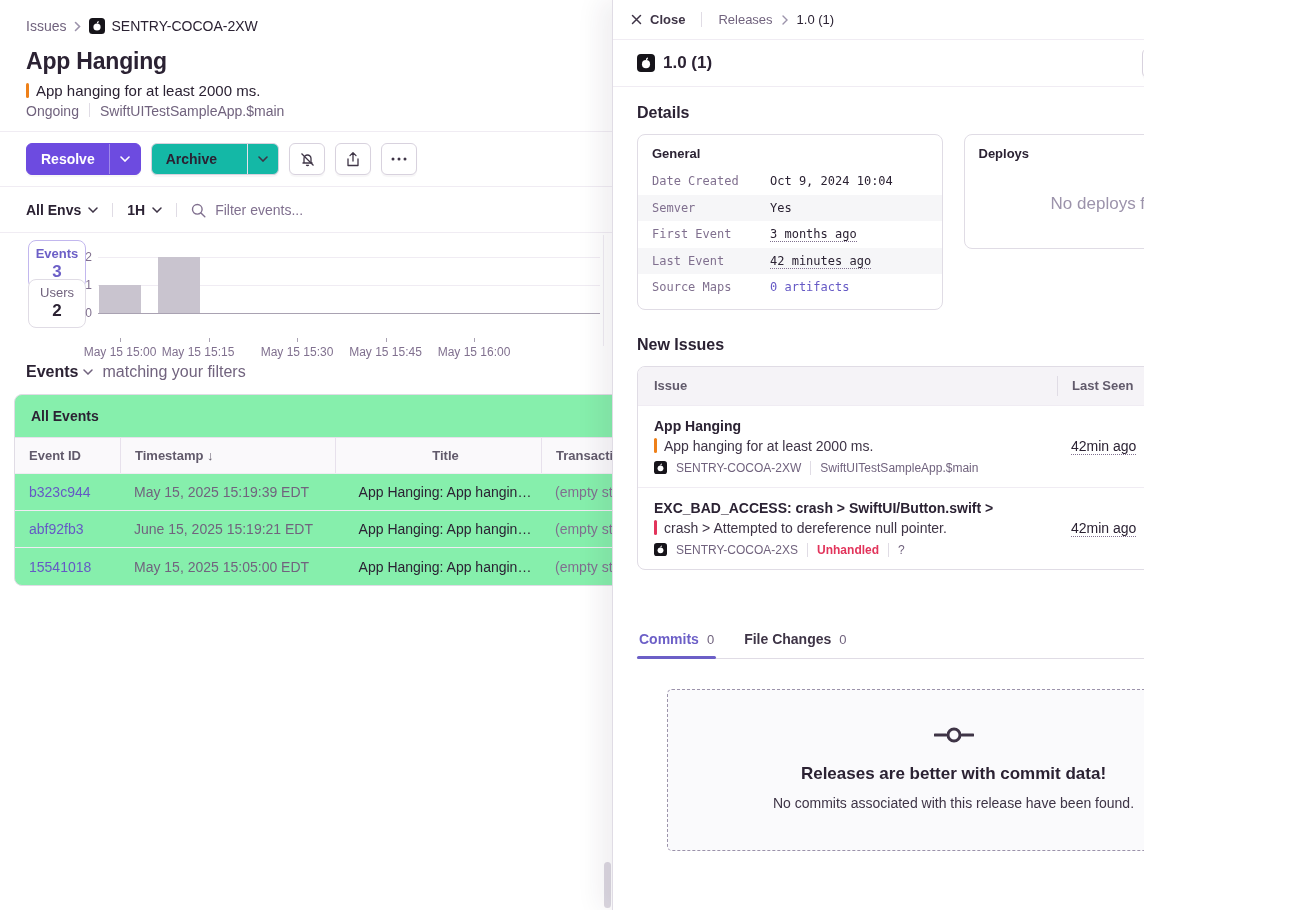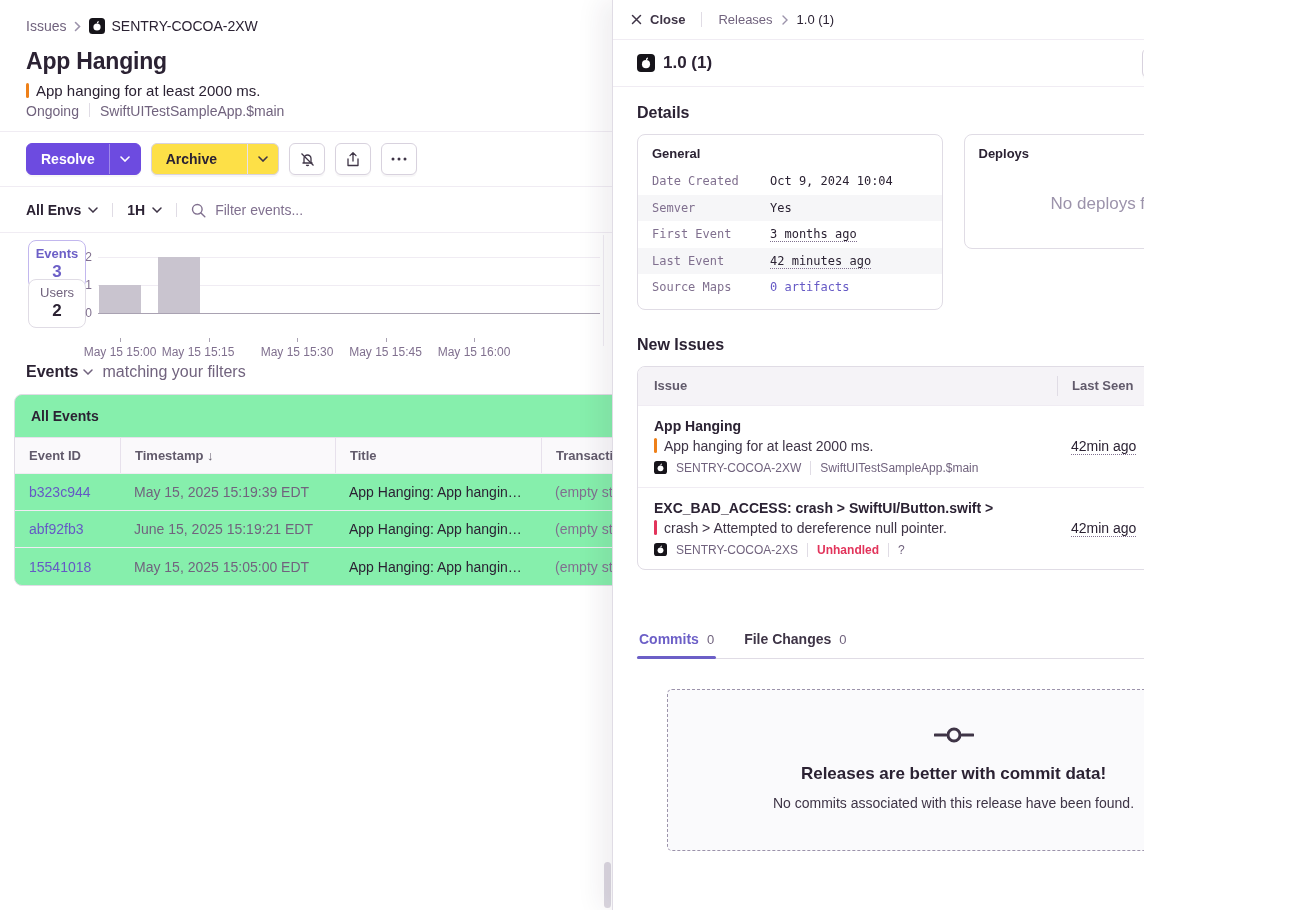--- a/index.html
+++ b/index.html
@@ -20,21 +20,21 @@
   .level-red { background:var(--level-red); }
   .status-row { display:flex; align-items:flex-start; gap:10px; margin-top:4px; font-size:14px; color:#71637E; }
   .vbar { width:1px; height:14px; background:#E0DCE5; }
   .hrule { border-bottom:1px solid #F0ECF3; }
 
   .actions-row { display:flex; align-items:center; gap:10px; padding:11px 26px; }
   .btn { display:inline-flex; align-items:center; height:32px; border-radius:6px; font-size:14px; font-weight:bold; cursor:pointer; box-shadow:0 2px 1px rgba(43,34,51,0.04); }
   .btn-primary { background:var(--accent); color:#fff; border:1px solid var(--accent); }
   .btn-primary .btn-main { padding:0 14px; }
   .btn-primary .btn-caret { padding:0 10px; border-left:1px solid rgba(255,255,255,0.35); height:100%; display:flex; align-items:center; }
-  .btn-default { background:#fde047; color:#2B2233; border:1px solid #D8D2DE;gap:16px; }
+  .btn-default { background:#14b8a6; color:#2B2233; border:1px solid #D8D2DE;gap:16px; }
   .btn-default .btn-main { padding:0 14px; }
   .btn-default .btn-caret { padding:0 10px; border-left:1px solid #E7E1EC; height:100%; display:flex; align-items:center; }
   .icon-btn { width:36px; height:32px; display:inline-flex; align-items:center; justify-content:center; background:#fff; border:1px solid #D8D2DE; border-radius:6px; cursor:pointer; box-shadow:0 2px 1px rgba(43,34,51,0.04); }
 
   .filter-row { display:flex; align-items:center; padding:0 26px; height:45px; gap:14px; }
   .filter-trigger { display:flex; align-items:center; gap:7px; font-size:14px; font-weight:bold; color:#2B2233; cursor:pointer; }
   .search-box { display:flex; align-items:flex-end; gap:9px; flex:1; }
   .search-box input { border:none; outline:none; flex:1; font-size:14px; font-family:"Liberation Sans",sans-serif; color:#2B2233; background:transparent; }
   .search-box input::placeholder { color:#80708F; }
 
@@ -55,21 +55,21 @@
 
   .events-head { display:flex; align-items:center; gap:9px; padding:17px 26px 13px; }
   .events-head .eh-title { font-size:16px; font-weight:bold; color:#2B2233; display:flex; align-items:center; gap:5px; cursor:pointer; }
   .events-head .eh-sub { font-size:16px; color:#71637E; }
 
   .events-card { margin-left:14px; width:660px; border:1px solid #E0DCE5; border-radius:8px; background:#86efac; overflow:hidden; }
   .events-card .card-head { padding:13px 16px; font-size:14px; font-weight:bold; border-bottom:1px solid #E7E1EC; }
   .cols { display:flex; align-items:stretch; background:#FAF9FB; border-bottom:1px solid #F0ECF3; }
   .col { padding:10px 0 10px 14px; font-size:13px; font-weight:bold; color:#615A6B; }
   .col + .col { border-left:1px solid #E7E1EC; }
-  .c-id { width:105px; } .c-ts { width:215px; } .c-title { width:206px; } .c-tx { flex:1; }
+  .c-id { width:105px; } .c-ts { width:215px; } .c-title { width:206px;text-align:center; } .c-tx { flex:1; }
   .erow { display:flex; align-items:center; border-bottom:1px solid #F0ECF3; height:37px; }
   .ecell { padding-left:14px; font-size:14px; white-space:nowrap; overflow:hidden; }
   .ecell.link { color:var(--link); cursor:pointer; }
   .ecell.ts { color:#71637E; }
   .ecell.title { color:#2B2233; text-overflow:ellipsis; }
   .ecell.tx { color:#80708F; }
 
   
   .right-panel { position:absolute; left:612px; top:0; width:682px; height:910px; background:#fff; border-left:1px solid #E0DCE5; box-shadow:-12px 0 24px rgba(43,34,51,0.07); }
   .rp-header { display:flex; align-items:center; height:40px; padding:0 18px; border-bottom:1px solid #F0ECF3; }

